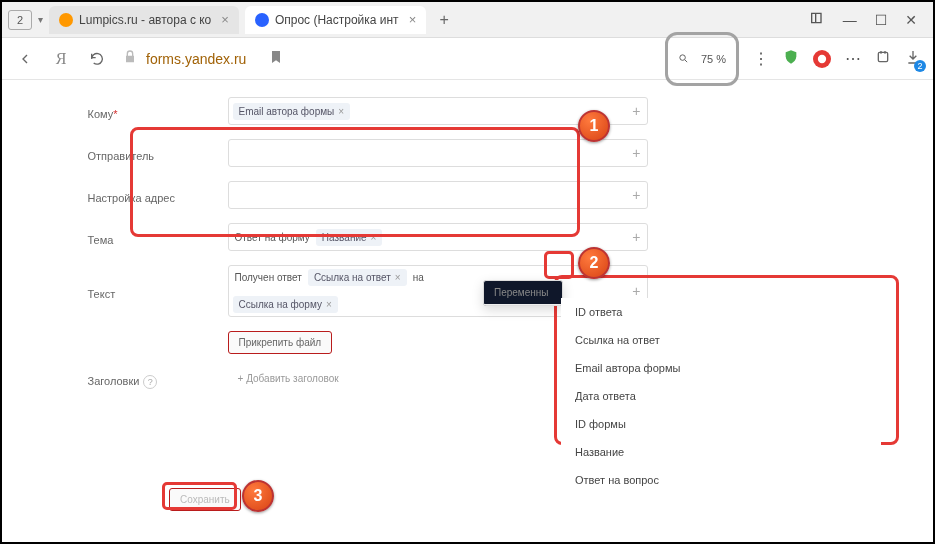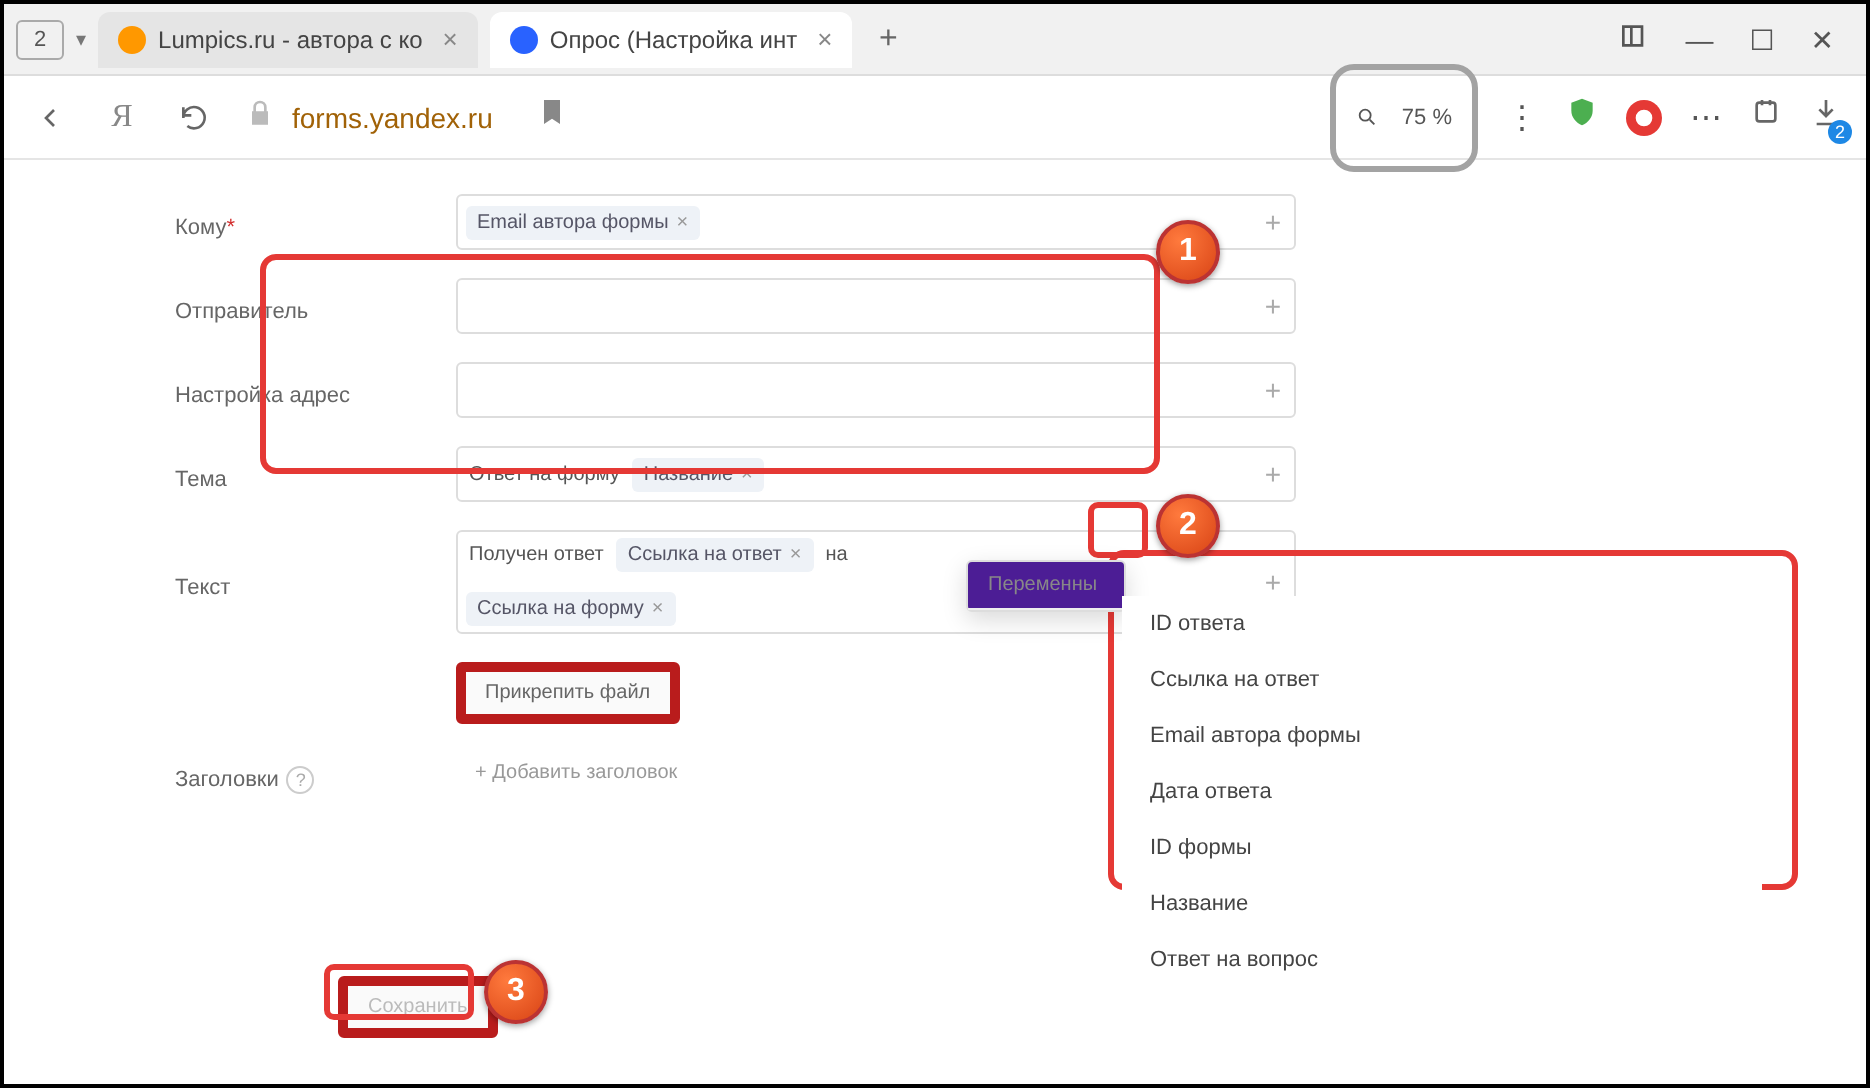--- a/index.html
+++ b/index.html
@@ -29,29 +29,29 @@
 .page{position:absolute;top:78px;left:0;right:0;bottom:0;display:flex;justify-content:center}
 .form{width:760px;padding:10px 0;font-size:11px;color:#555}
 .row{display:flex;align-items:center;padding:7px 0}
 .lbl{width:140px;padding-top:6px;font-size:11px;color:#666}
 .lbl .req{color:#d32f2f}
 .field{flex:1;min-height:28px;border:1px solid #ddd;border-radius:3px;background:#fff;padding:3px 4px;display:flex;align-items:center;flex-wrap:wrap;gap:4px;position:relative;max-width:420px}
 .field .plus{position:absolute;right:6px;top:50%;transform:translateY(-50%);color:#aaa;font-size:14px}
 .chip{background:#eef2f7;border-radius:3px;padding:3px 6px;font-size:10px;color:#556;display:inline-flex;align-items:center;gap:4px}
 .chip .x{color:#999;font-size:10px}
 .plain{font-size:10px;color:#555;padding:3px 2px}
-.btn{border:5px solid #b91c1c;background:#fafafa;border-radius:3px;padding:5px 10px;font-size:10px;color:#666;display:inline-block}
+.btn{border:1px solid #b91c1c;background:#fafafa;border-radius:3px;padding:5px 10px;font-size:10px;color:#666;display:inline-block}
 .btn.ghost{background:transparent;border:none;color:#999}
 .help{display:inline-flex;width:14px;height:14px;border:1px solid #ccc;border-radius:50%;align-items:center;justify-content:center;font-size:9px;color:#aaa;margin-left:4px}
 .toggle{display:inline-flex;border:1px solid #ddd;border-radius:3px;overflow:hidden}
 .toggle span{padding:5px 10px;font-size:10px;color:#777}
 .toggle .active{background:#f0f0f0}
 .hl{position:absolute;border:3px solid #e53935;border-radius:8px;z-index:5;pointer-events:none}
 .badge{position:absolute;width:32px;height:32px;border-radius:50%;background:radial-gradient(circle at 35% 30%,#ff7a3d,#d84315);color:#fff;font-weight:bold;font-size:16px;display:flex;align-items:center;justify-content:center;border:2px solid #b33;box-shadow:0 1px 3px rgba(0,0,0,.4);z-index:7}
-.dropdown{position:absolute;background:#4c1d95;border:1px solid #ddd;border-radius:3px;box-shadow:0 4px 12px rgba(0,0,0,.15);z-index:6;font-size:11px;min-width:140px}
+.dropdown{position:absolute;background:#0f172a;border:1px solid #ddd;border-radius:3px;box-shadow:0 4px 12px rgba(0,0,0,.15);z-index:6;font-size:11px;min-width:140px}
 .dropdown .hdr{padding:6px 10px;color:#888;font-size:10px;border-bottom:1px solid #eee}
 .menu{position:absolute;background:#fff;z-index:6}
 .menu .item{padding:8px 14px;font-size:11px;color:#444;cursor:pointer}
 svg{width:16px;height:16px}
 </style>
 </head>
 <body>
 
 <div class="tabbar">
   <div class="tabcount">2</div>

